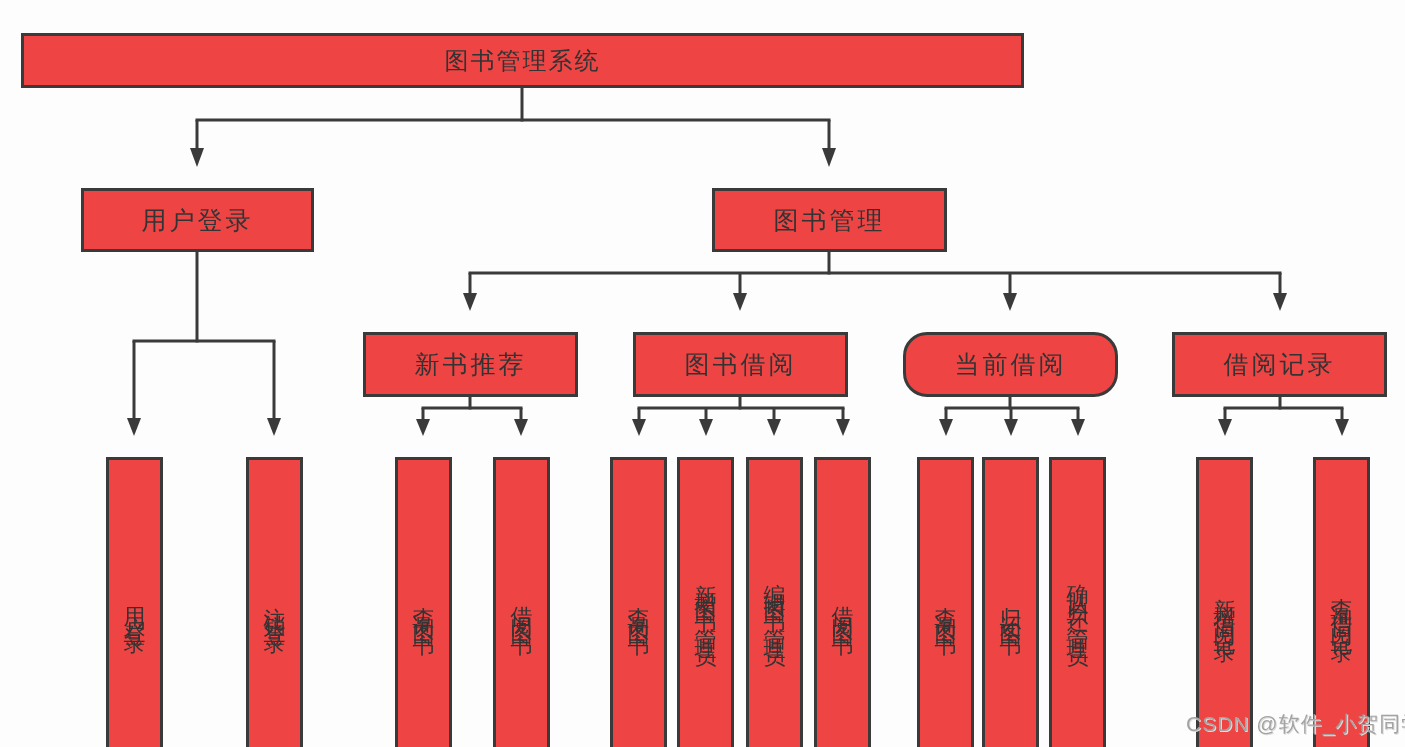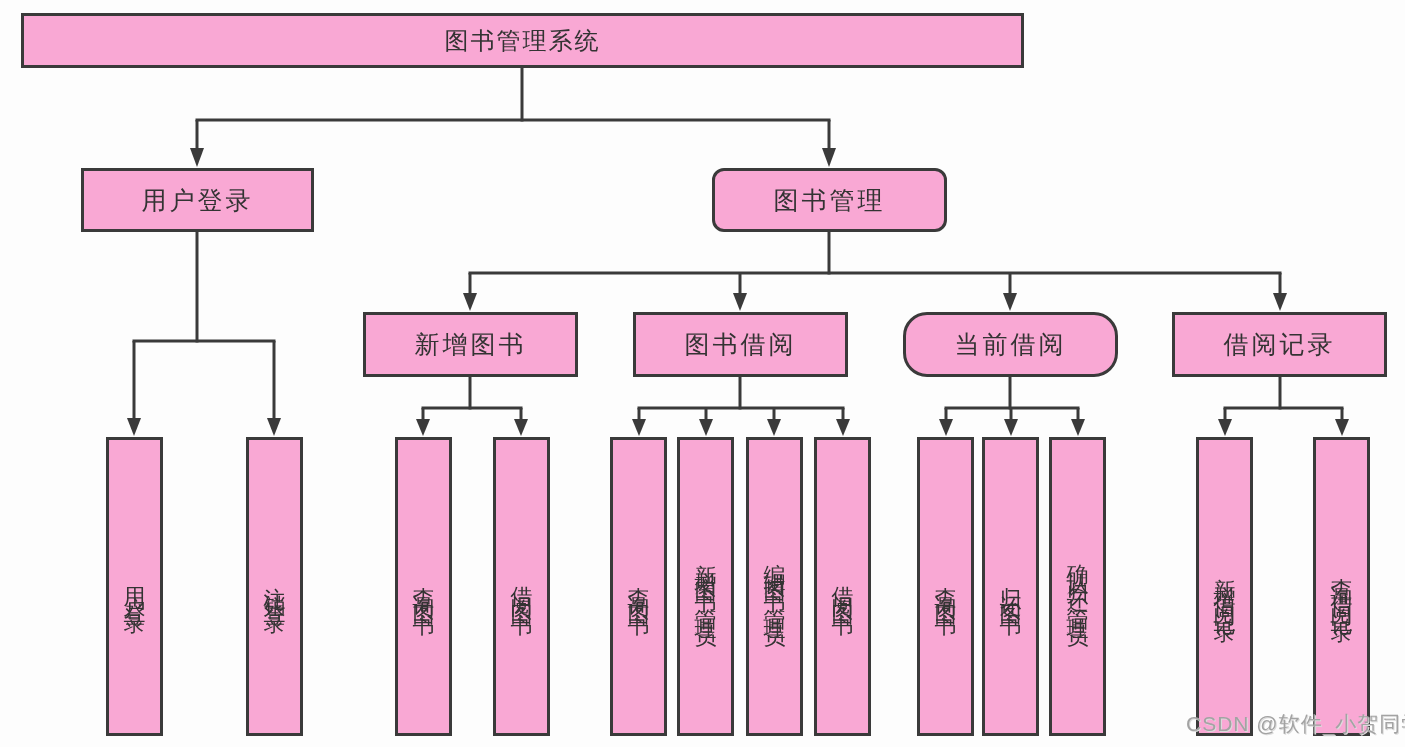--- a/index.html
+++ b/index.html
@@ -17,26 +17,27 @@
   .connectors {
     position: absolute;
     left: 0; top: 0;
     width: 1405px;
     height: 747px;
     pointer-events: none;
   }
   .node {
     position: absolute;
     box-sizing: border-box;
-    background: #f9a8d4;
+    background: #ef4444;
     border: 3px solid #3a3a3a;
     display: flex;
     align-items: center;
     justify-content: center;
     color: #333333;
+    margin-top: 20px;
   }
   .root-node .lbl {
     font-size: 24px;
     letter-spacing: 2px;
   }
   .h-node .lbl {
     font-size: 25px;
     letter-spacing: 3px;
   }
   .lbl { white-space: nowrap; }
@@ -131,26 +132,26 @@
     </g>
   </svg>
 
   <div class="node root-node" style="left:21px; top:13px; width:1003px; height:55px;">
     <span class="lbl">图书管理系统</span>
   </div>
 
   <div class="node h-node" style="left:81px; top:168px; width:233px; height:64px;">
     <span class="lbl">用户登录</span>
   </div>
-  <div class="node h-node" style="left:712px; top:168px; width:235px; height:64px;border-radius:12px;">
+  <div class="node h-node" style="left:712px; top:168px; width:235px; height:64px;">
     <span class="lbl">图书管理</span>
   </div>
 
   <div class="node h-node" style="left:363px; top:312px; width:215px; height:65px;">
-    <span class="lbl">新增图书</span>
+    <span class="lbl">新书推荐</span>
   </div>
   <div class="node h-node" style="left:633px; top:312px; width:215px; height:65px;">
     <span class="lbl">图书借阅</span>
   </div>
   <div class="node h-node" style="left:903px; top:312px; width:215px; height:65px;border-radius:24px;">
     <span class="lbl">当前借阅</span>
   </div>
   <div class="node h-node" style="left:1172px; top:312px; width:215px; height:65px;">
     <span class="lbl">借阅记录</span>
   </div>

